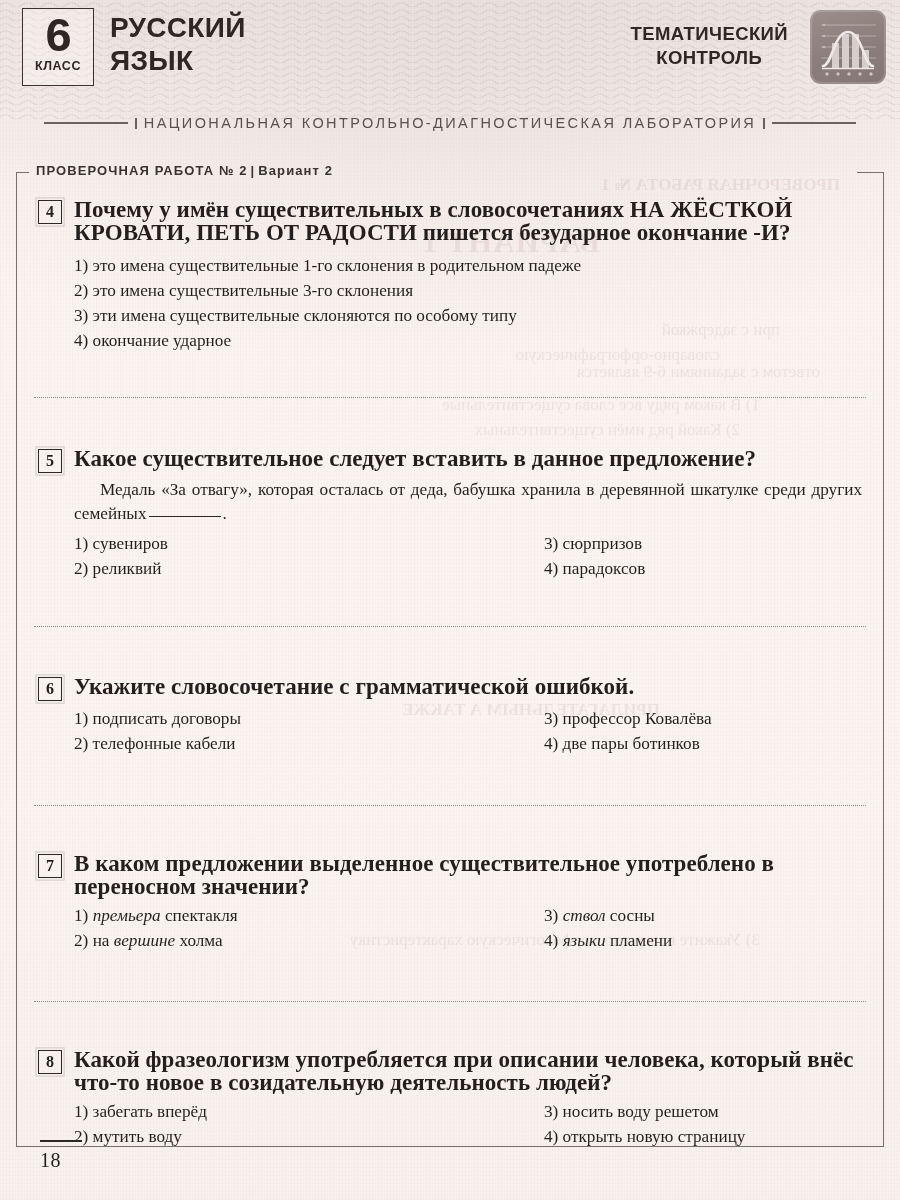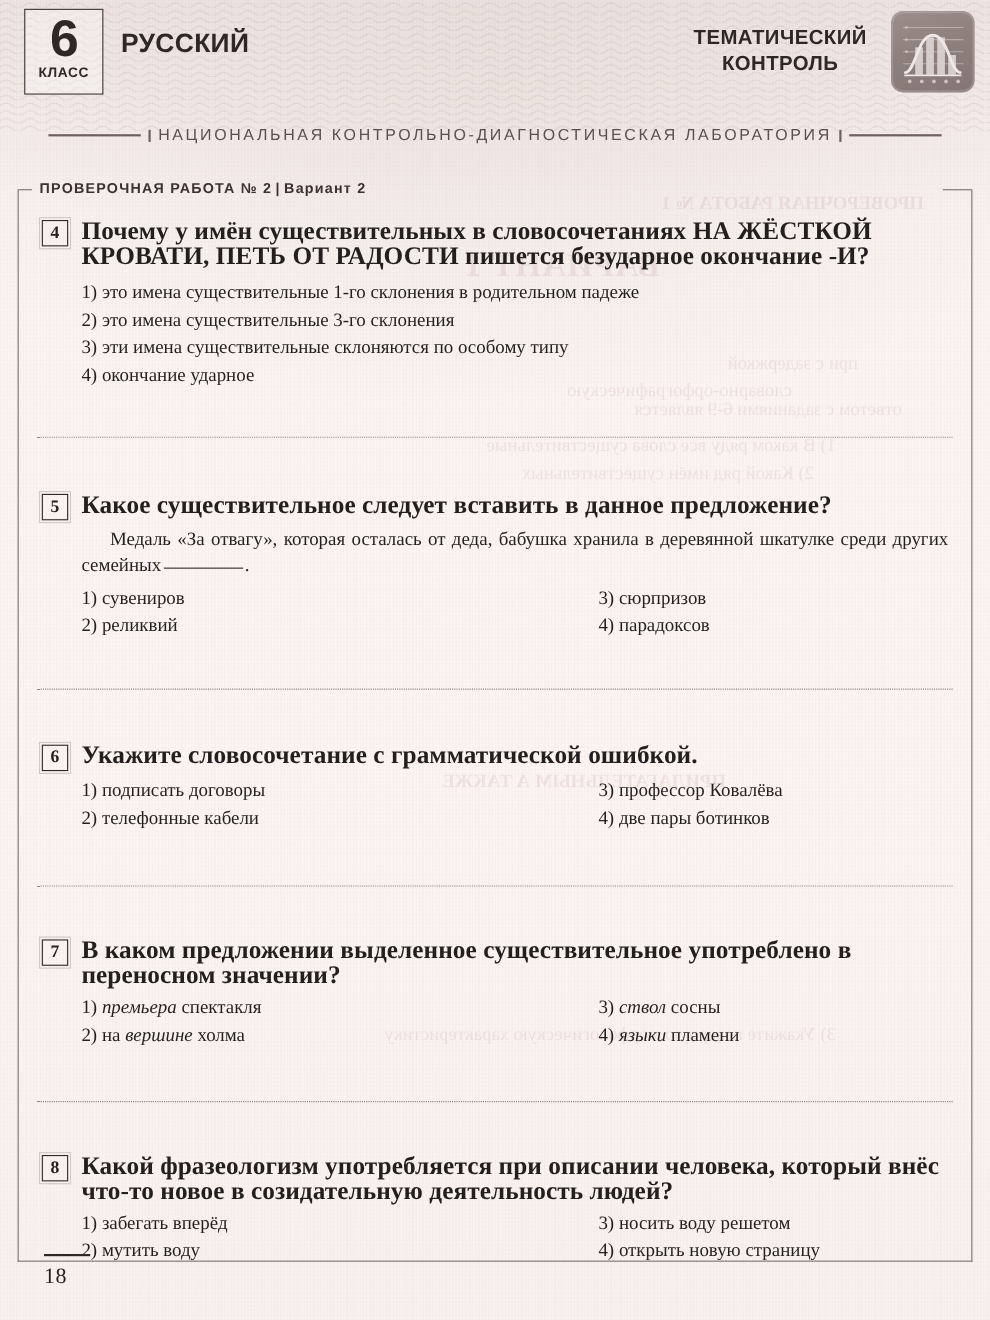--- a/index.html
+++ b/index.html
@@ -72,24 +72,24 @@
   .grade-label {
     font-family: "Liberation Sans", "DejaVu Sans", sans-serif;
     font-weight: bold;
     font-size: 12.5px;
     letter-spacing: .6px;
     color: #2e2725;
     margin-top: -2px;
   }
   .subject {
     position: absolute;
-    left: 110px; top: 23px;
-    font-family: "Liberation Sans", "DejaVu Sans", sans-serif;
-    font-weight: bold;
-    font-size: 24px;
+    left: 110px; top: 11px;
+    font-family: "Liberation Sans", "DejaVu Sans", sans-serif;
+    font-weight: bold;
+    font-size: 28px;
     line-height: 33px;
     letter-spacing: .3px;
     color: #2e2725;
   }
   .kicker {
     position: absolute;
     right: 112px; top: 22px;
     text-align: center;
     font-family: "Liberation Sans", "DejaVu Sans", sans-serif;
     font-weight: bold;
@@ -304,20 +304,21 @@
 
   <div class="header">
 
     <div class="grade-box">
       <div class="grade-num">6</div>
       <div class="grade-label">КЛАСС</div>
     </div>
 
     <div class="subject">
       <div>РУССКИЙ</div>
+      <div>ЯЗЫК</div>
     </div>
 
     <div class="kicker">
       <div>ТЕМАТИЧЕСКИЙ</div>
       <div>КОНТРОЛЬ</div>
     </div>
 
     <div class="logo">
       <svg viewBox="0 0 76 74" width="76" height="74">
         <g stroke="#d9d0ce" stroke-width="1" opacity="0.55">

